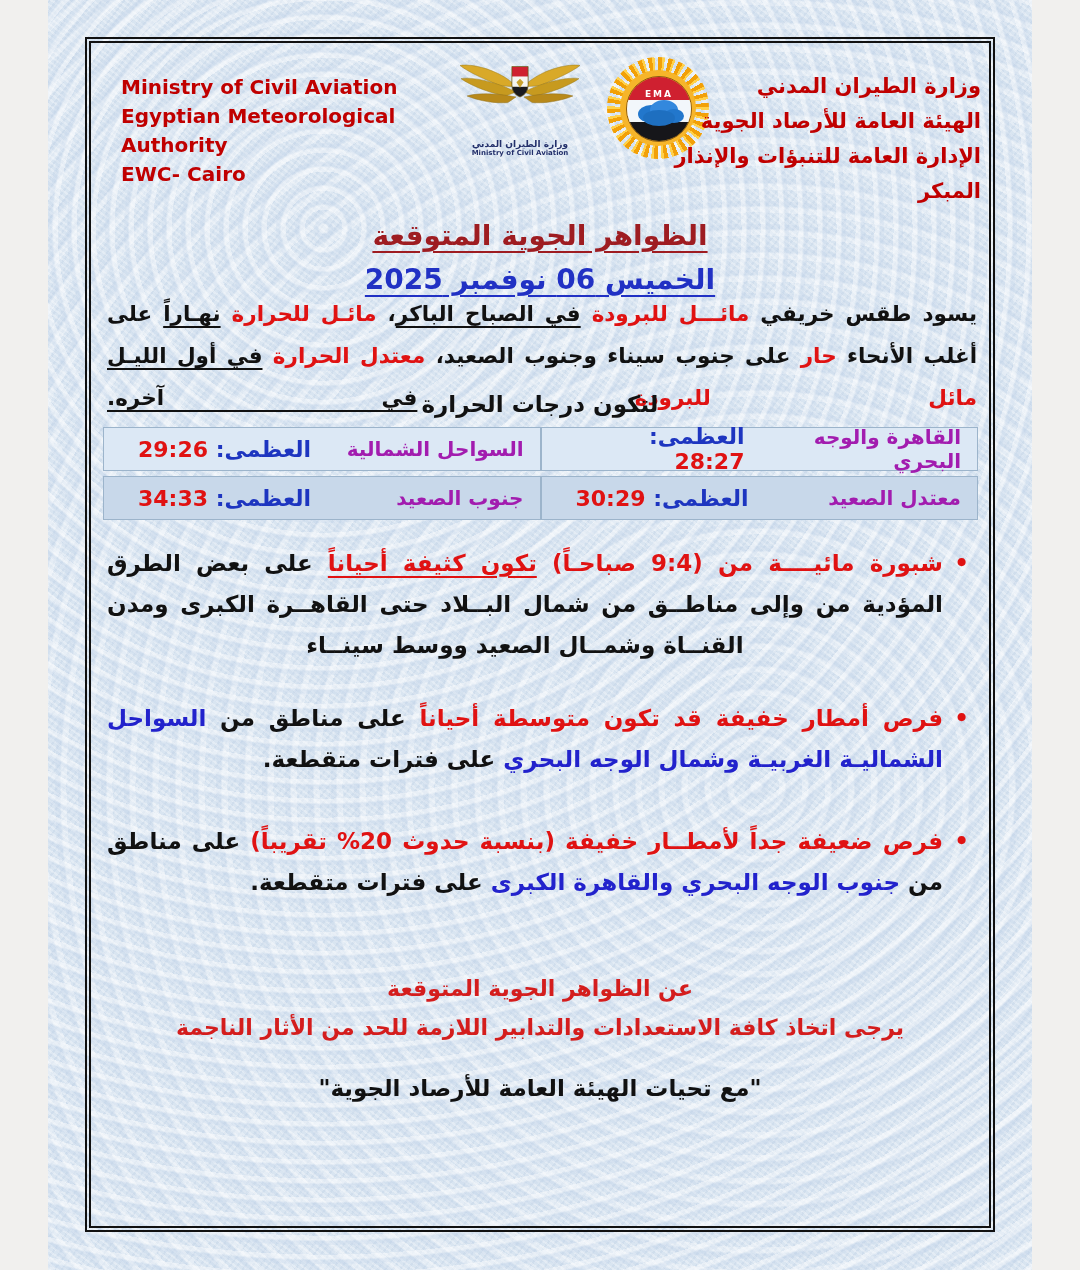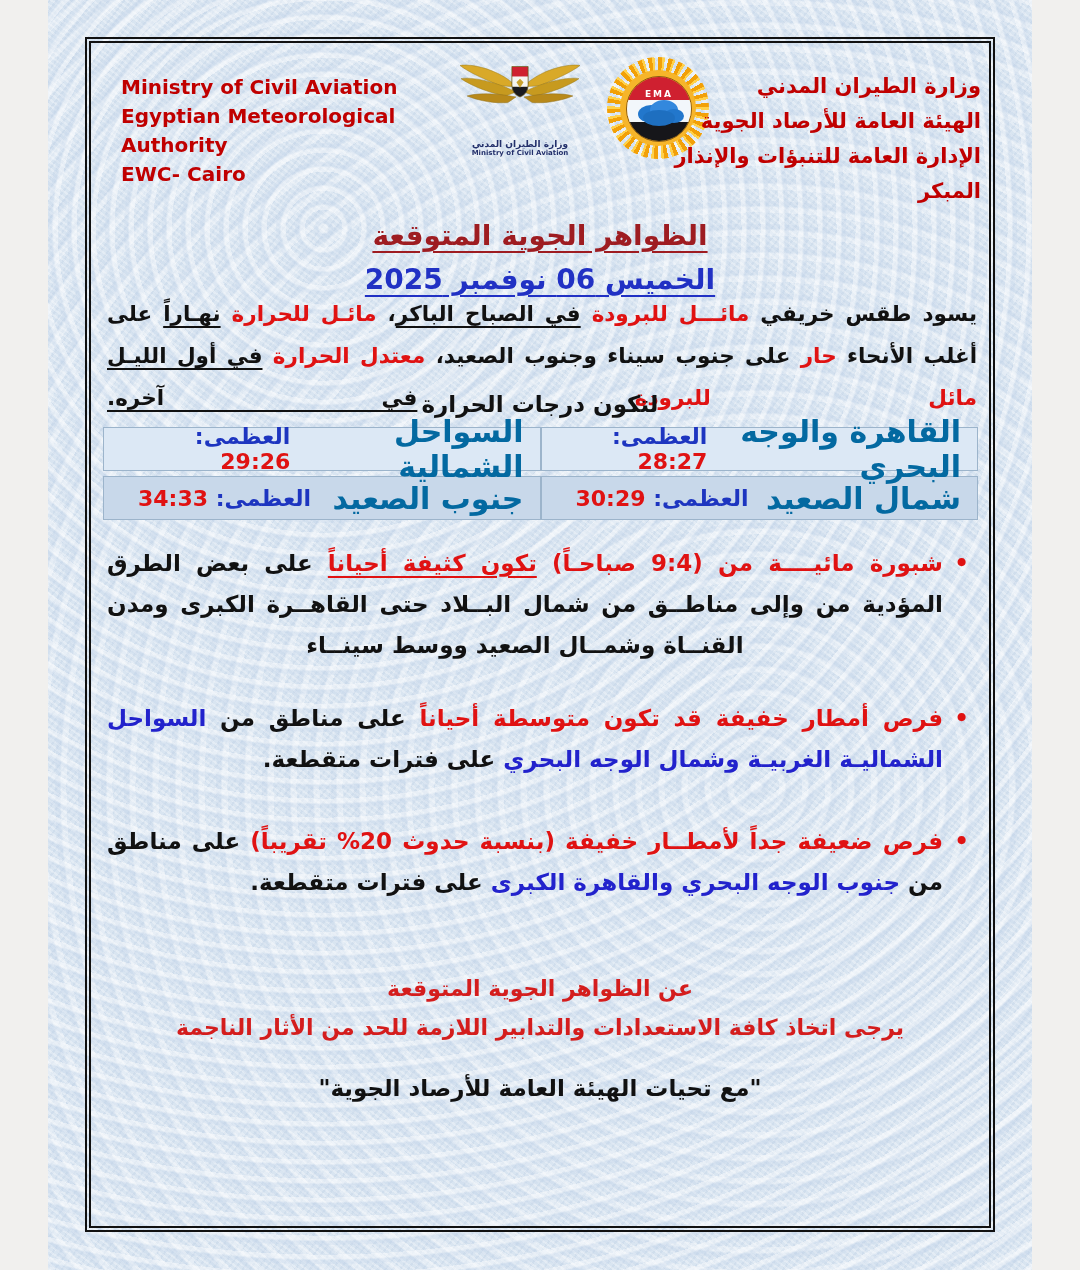--- a/index.html
+++ b/index.html
@@ -84,21 +84,21 @@
     display:flex;direction:rtl;height:44px;margin-bottom:5px;
     border:1px solid #9cb4cb;box-sizing:border-box;
   }
   .t-row.r1{background:var(--row1-bg,#dce8f5);}
   .t-row.r2{background:var(--row2-bg,#c8d8ea);}
   .t-half{
     flex:1;display:flex;direction:rtl;align-items:center;justify-content:space-between;
     padding:0 16px 0 34px;
   }
   .t-half:first-child{border-left:2px solid #9cb4cb;}
-  .t-region{font-size:30px;font-weight:bold;color:#0369a1;}
+  .t-region{font-size:20px;font-weight:bold;color:#a21caf;}
   .t-val{font-size:22px;font-weight:bold;direction:rtl;}
   .t-lbl{color:var(--table-label-blue,#1d35c0);text-align:right;}
   .t-num{color:var(--text-red,#e01212);margin-top:48px;}
   
   .bullet{
     position:absolute;left:16px;right:12px;direction:rtl;text-align:justify;
     font-size:23px;font-weight:bold;line-height:41px;color:#111;
     padding-right:34px;box-sizing:border-box;
   }
   .bullet .dot{position:absolute;right:8px;top:0;color:var(--text-red,#e01212);}
@@ -203,21 +203,21 @@
         <div class="t-half">
           <span class="t-region">السواحل الشمالية</span>
           <span class="t-val">
             <span class="t-lbl">العظمى:</span>
             <span class="t-num">29:26</span>
           </span>
         </div>
       </div>
       <div class="t-row r2">
         <div class="t-half">
-          <span class="t-region">شمال الصعيد</span>
+          <span class="t-region">معتدل الصعيد</span>
           <span class="t-val">
             <span class="t-lbl">العظمى:</span>
             <span class="t-num">30:29</span>
           </span>
         </div>
         <div class="t-half">
           <span class="t-region">جنوب الصعيد</span>
           <span class="t-val">
             <span class="t-lbl">العظمى:</span>
             <span class="t-num">34:33</span>

